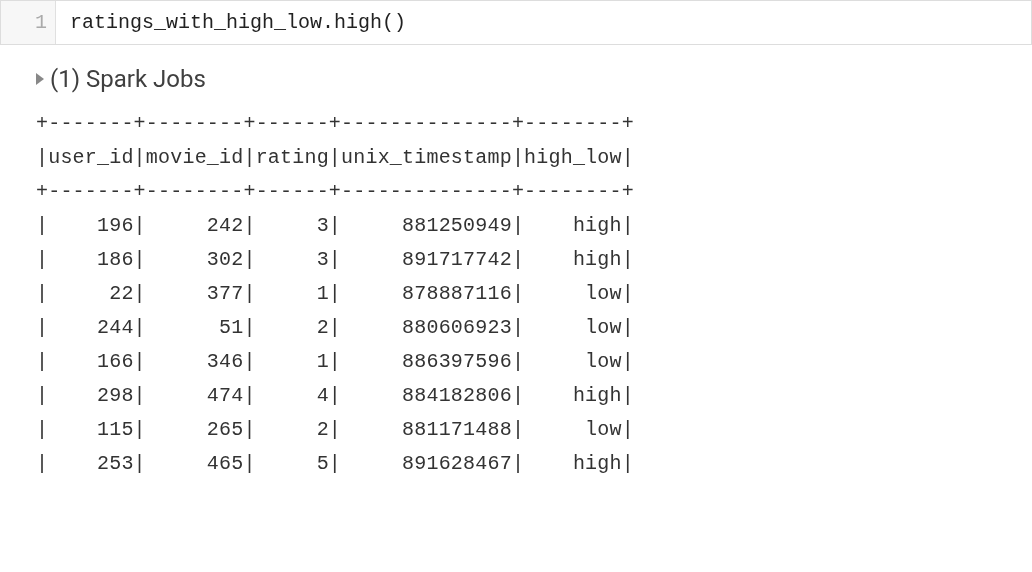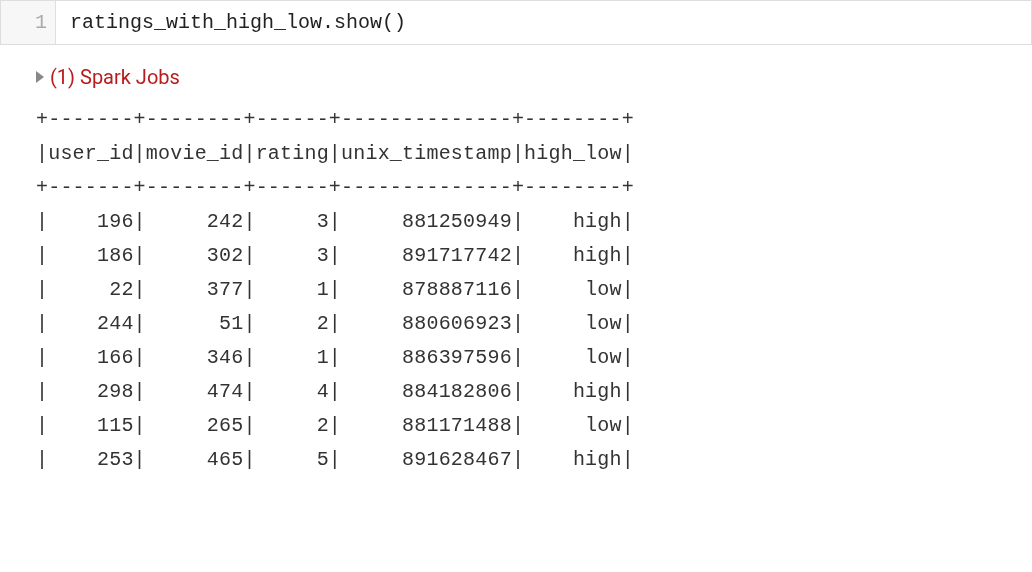--- a/index.html
+++ b/index.html
@@ -36,22 +36,22 @@
       white-space: pre;
       overflow: hidden;
     }
     .output-wrap {
       padding: 12px 0 0 36px;
     }
     .jobs-row {
       display: flex;
       align-items: center;
       gap: 6px;
-      color: #b91c1c;
-      font-size: 20px;
+      color: #404040;
+      font-size: 24px;
       padding: 8px 0 14px 0;
       cursor: pointer;
     }
     .tri {
       display: inline-block;
       width: 0; height: 0;
       border-top: 6px solid transparent;
       border-bottom: 6px solid transparent;
       border-left: 8px solid #888;
     }
@@ -64,21 +64,21 @@
       letter-spacing: 0.2px;
     }
   </style>
 </head>
 <body>
 
 <div class="cell">
   <div class="gutter">
     <span>1</span>
   </div>
-  <div class="code-area">ratings_with_high_low.show()</div>
+  <div class="code-area">ratings_with_high_low.high()</div>
 </div>
 
 <div class="output-wrap">
   <div class="jobs-row">
     <span class="tri"></span>
     <span>(1) Spark Jobs</span>
   </div>
   <div class="table-out" id="ascii-table">+-------+--------+------+--------------+--------+
 |user_id|movie_id|rating|unix_timestamp|high_low|
 +-------+--------+------+--------------+--------+

